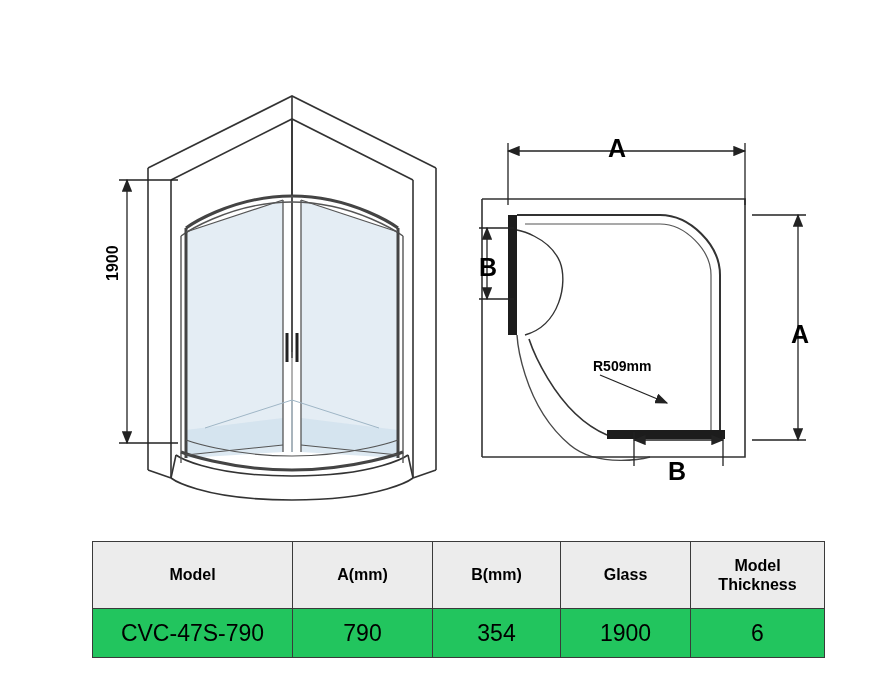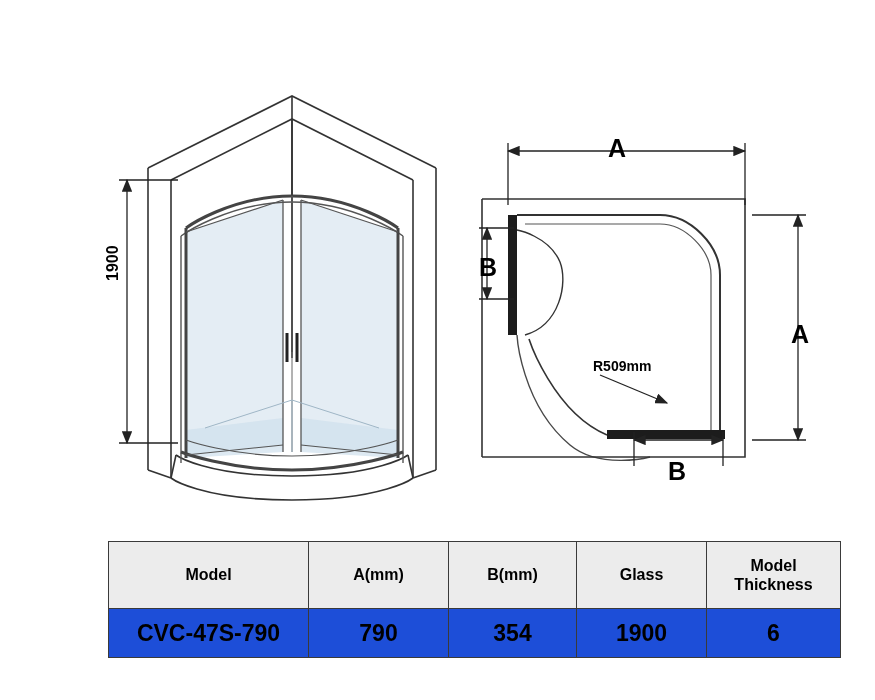--- a/index.html
+++ b/index.html
@@ -42,21 +42,21 @@
     left: 104px; top: 281px;
     font-size: 16px;
     font-weight: bold;
     transform: rotate(-90deg);
     transform-origin: left top;
   }
 
   
   table.spec {
     position: absolute;
-    left: 108px;
+    left: 92px;
     top: 541px;
     width: 732px;
     border-collapse: collapse;
     table-layout: fixed;
     padding-left: 40px;
   }
   table.spec th, table.spec td {
     border: 1px solid #3a3a3a;
     text-align: center;
     vertical-align: middle;
@@ -64,24 +64,24 @@
   }
   table.spec thead th {
     background: #ececec;
     font-size: 16px;
     font-weight: bold;
     height: 62px;
     line-height: 1.2;
     padding: 2px 4px;
   }
   table.spec tbody td {
-    background: #1d4ed8;
+    background: #22c55e;
     height: 46px;
     font-size: 23px;
-    font-weight: bold;
+    font-weight: normal;
   }
   table.spec tbody td.model-cell {
     font-size: 23px;
     letter-spacing: 0px;
   }
   col.c0 { width: 200px; }
   col.c1 { width: 140px; }
   col.c2 { width: 128px; }
   col.c3 { width: 130px; }
   col.c4 { width: 134px; }

